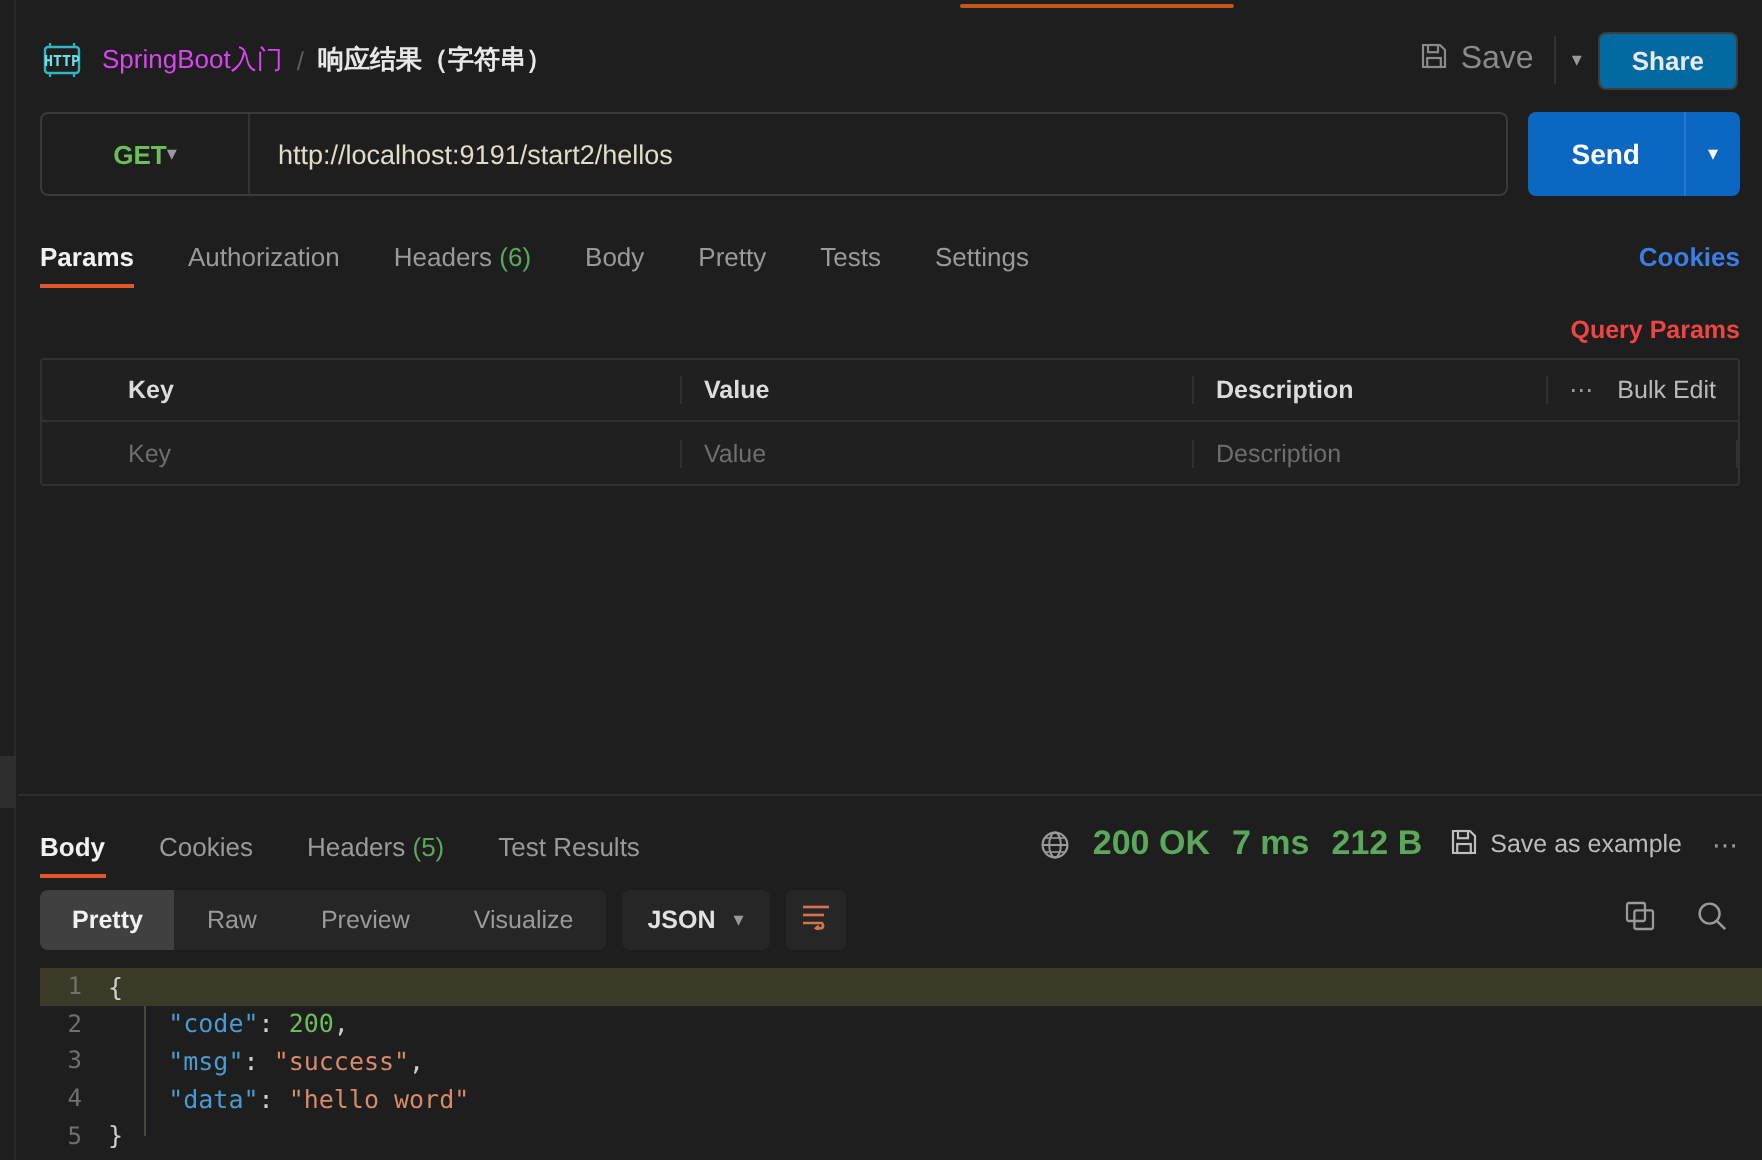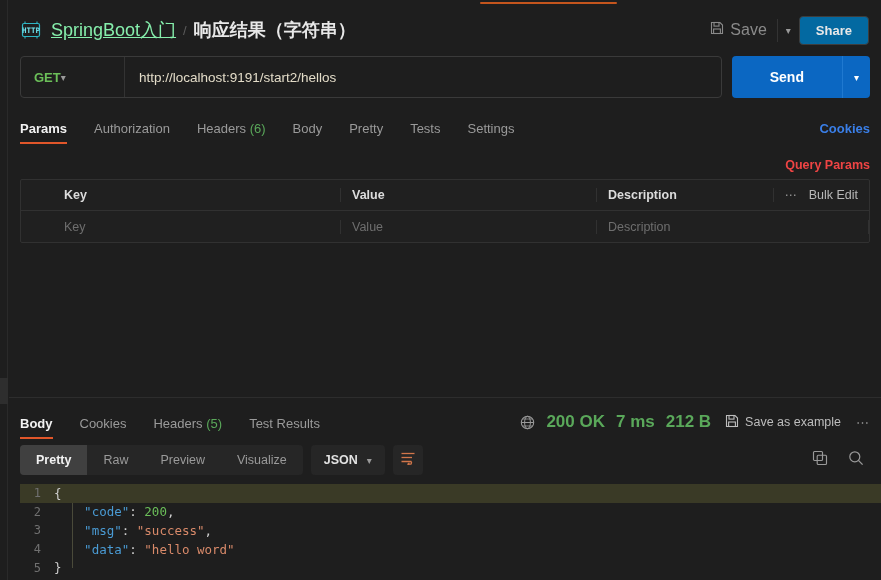--- a/index.html
+++ b/index.html
@@ -40,22 +40,22 @@
   
   .crumbbar {
     position: relative; height: 44px; display: flex; align-items: center;
     padding: 0 12px 0 11px;
   }
   .http-icon {
     width: 22px; height: 18px; margin-right: 9px; flex: none;
     display: flex; align-items: center; justify-content: center;
   }
   .crumb-sep { color: #5c5c5c; margin: 0 7px; font-size: 13px; }
-  .crumb-collection { color: #86efac; font-size: 18px; text-decoration: underline; }
-  .crumb-current { color: #e8e8e8; font-size: 18px; font-weight: bold; }
+  .crumb-collection { color: #d946ef; font-size: 13px; }
+  .crumb-current { color: #e8e8e8; font-size: 13px; font-weight: bold; }
   .crumbbar .spacer { flex: 1; }
 
   .save-btn {
     display: flex; align-items: center; gap: 6px;
     color: #8a8a8a; font-size: 16px; padding: 5px 8px;
     background: transparent; border: none; cursor: default;
   }
   .save-caret {
     color: #9a9a9a; font-size: 10px; padding: 6px 8px;
     border-left: 1px solid #333; margin-left: 2px;
@@ -70,37 +70,37 @@
   .urlrow {
     display: flex; align-items: stretch; padding: 0 11px; margin-top: 4px;
     height: 42px;
   }
   .url-wrap {
     flex: 1; display: flex; align-items: center;
     border: 1px solid #3a3a3a; border-radius: 4px; background: #1e1e1e;
     height: 42px;
   }
   .method-box {
-    display: flex; align-items: center; justify-content: flex-start;
+    display: flex; align-items: center; justify-content: center;
     width: 104px; height: 100%; padding: 0 13px;
     border-right: 1px solid #333;
   }
   .method-label { color: #6bbf59; font-size: 13px; font-weight: bold; }
   .method-caret { color: #9a9a9a; font-size: 10px; }
   .url-input {
     flex: 1; height: 100%; padding: 0 14px;
     background: transparent; border: none; outline: none;
     color: #e3dcc8; font-family: "Liberation Sans", sans-serif; font-size: 13.5px;
   }
   .send-wrap {
     margin-left: 10px; display: flex; align-items: stretch;
     background: #0b67c2; border-radius: 4px; overflow: hidden; height: 42px;
   }
   .send-btn {
-    display: flex; align-items: center; padding: 0 38px;
+    display: flex; align-items: center; padding: 0 22px;
     color: #fff; font-size: 14px; font-weight: bold;
     background: transparent; border: none;
   }
   .send-caret {
     display: flex; align-items: center; padding: 0 11px;
     color: #fff; font-size: 10px; border-left: 1px solid #1f79d0;
   }
 
   
   .reqtabs {

